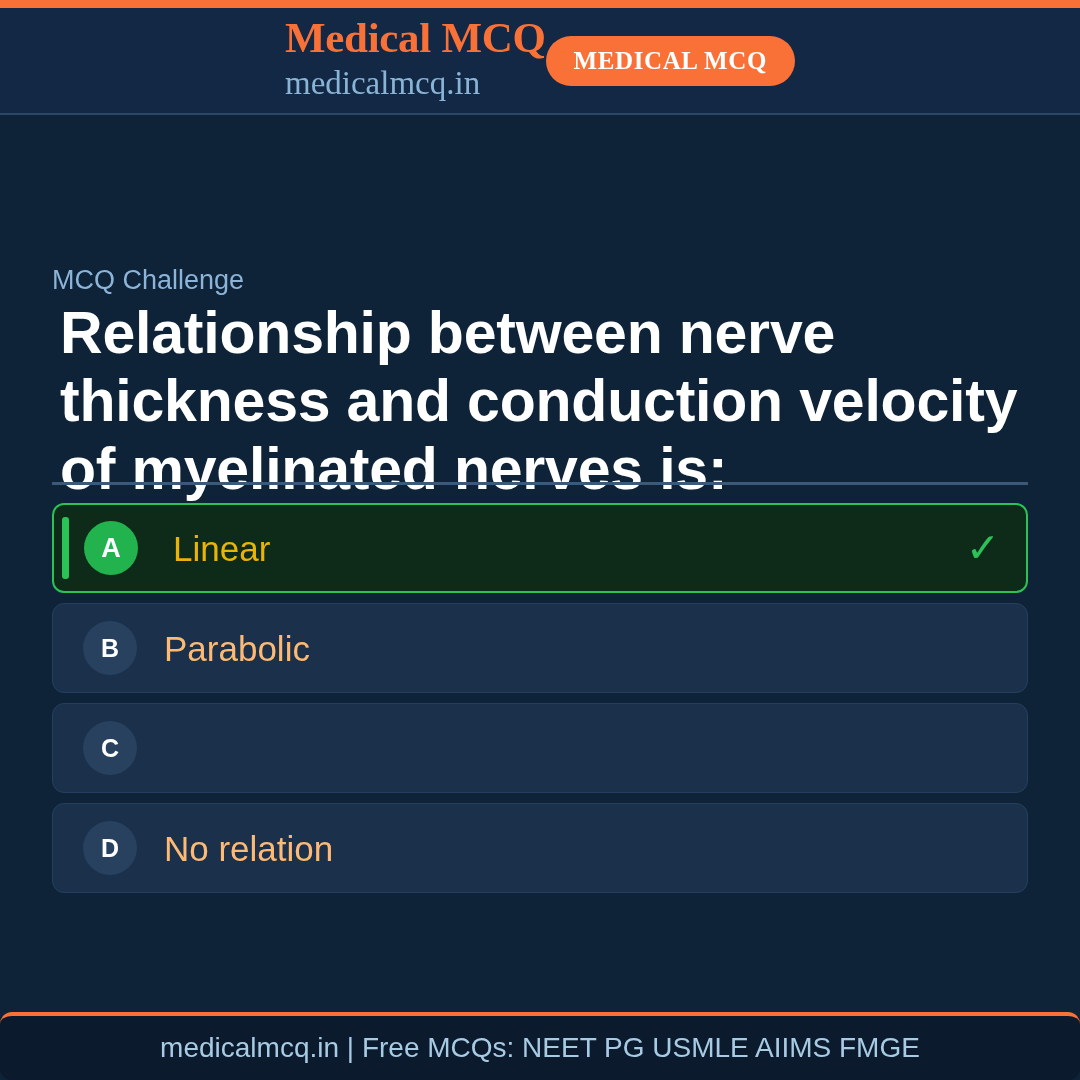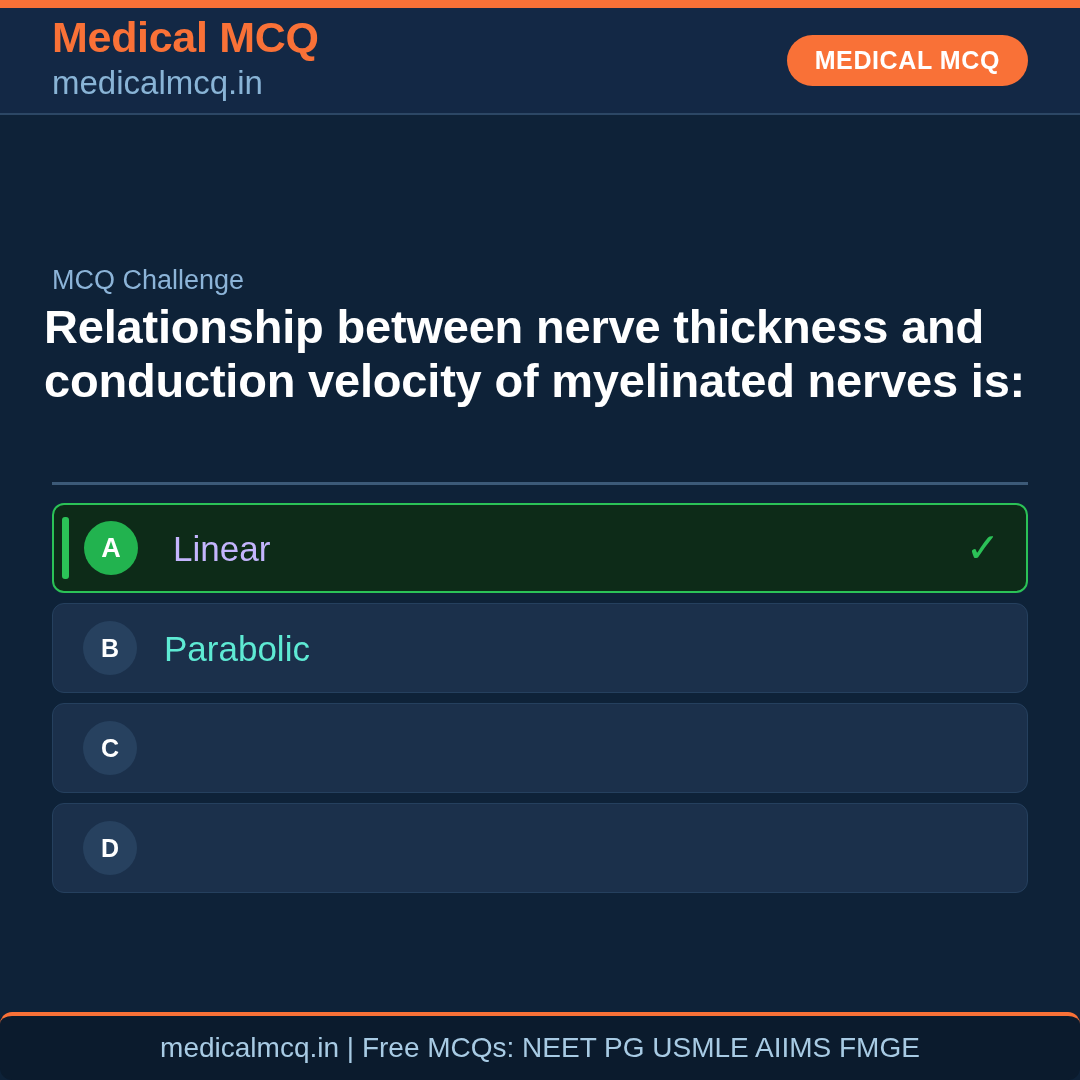--- a/index.html
+++ b/index.html
@@ -32,22 +32,23 @@
 
   
   .header {
     flex: 0 0 auto;
     height: 107px;
     box-sizing: border-box;
     background: #132845;
     border-bottom: 2px solid #2C4765;
     display: flex;
     align-items: center;
-    justify-content: space-between;
+    justify-content: center;
     padding: 0 52px;
+    font-family: Liberation Serif, serif;
   }
   .brand {
     display: flex;
     flex-direction: column;
     justify-content: center;
   }
   .brand-title {
     color: #F97137;
     font-size: 43px;
     font-weight: bold;
@@ -82,24 +83,24 @@
     position: absolute;
     top: 152px;
     left: 52px;
     color: #8CB4D8;
     font-size: 27px;
     line-height: 1;
   }
   .question {
     position: absolute;
     top: 185px;
-    left: 44px;
+    left: 60px;
     width: 985px;
     color: #FFFFFF;
-    font-size: 47px;
+    font-size: 59px;
     font-weight: bold;
     line-height: 1.15;
     letter-spacing: -0.2px;
   }
   .divider {
     position: absolute;
     top: 367px;
     left: 52px;
     width: 976px;
     height: 3px;
@@ -156,27 +157,27 @@
     display: flex;
     align-items: center;
     justify-content: center;
   }
   .option.correct .badge {
     background: #22B34F;
     font-size: 27px;
   }
   .opt-label {
     margin-left: 27px;
-    color: #5eead4;
+    color: #fdba74;
     font-size: 35px;
     line-height: 1;
     white-space: nowrap;
   }
   .option.correct .opt-label {
-    color: #c4b5fd;
+    color: #eab308;
     margin-left: 35px;
   }
   .check-icon {
     margin-left: auto;
     color: #2BC257;
     font-size: 41px;
     line-height: 1;
     display: none;
   }
   .option.correct .check-icon { display: block; }
@@ -238,20 +239,21 @@
 
       <div class="option">
 
         <div class="badge">C</div>
 
       </div>
 
       <div class="option">
 
         <div class="badge">D</div>
+        <div class="opt-label">No relation</div>
 
       </div>
 
     </div>
   </div>
 
   <div class="footer">
     <div class="footer-text">medicalmcq.in  |  Free MCQs: NEET PG  USMLE  AIIMS  FMGE</div>
   </div>
 

